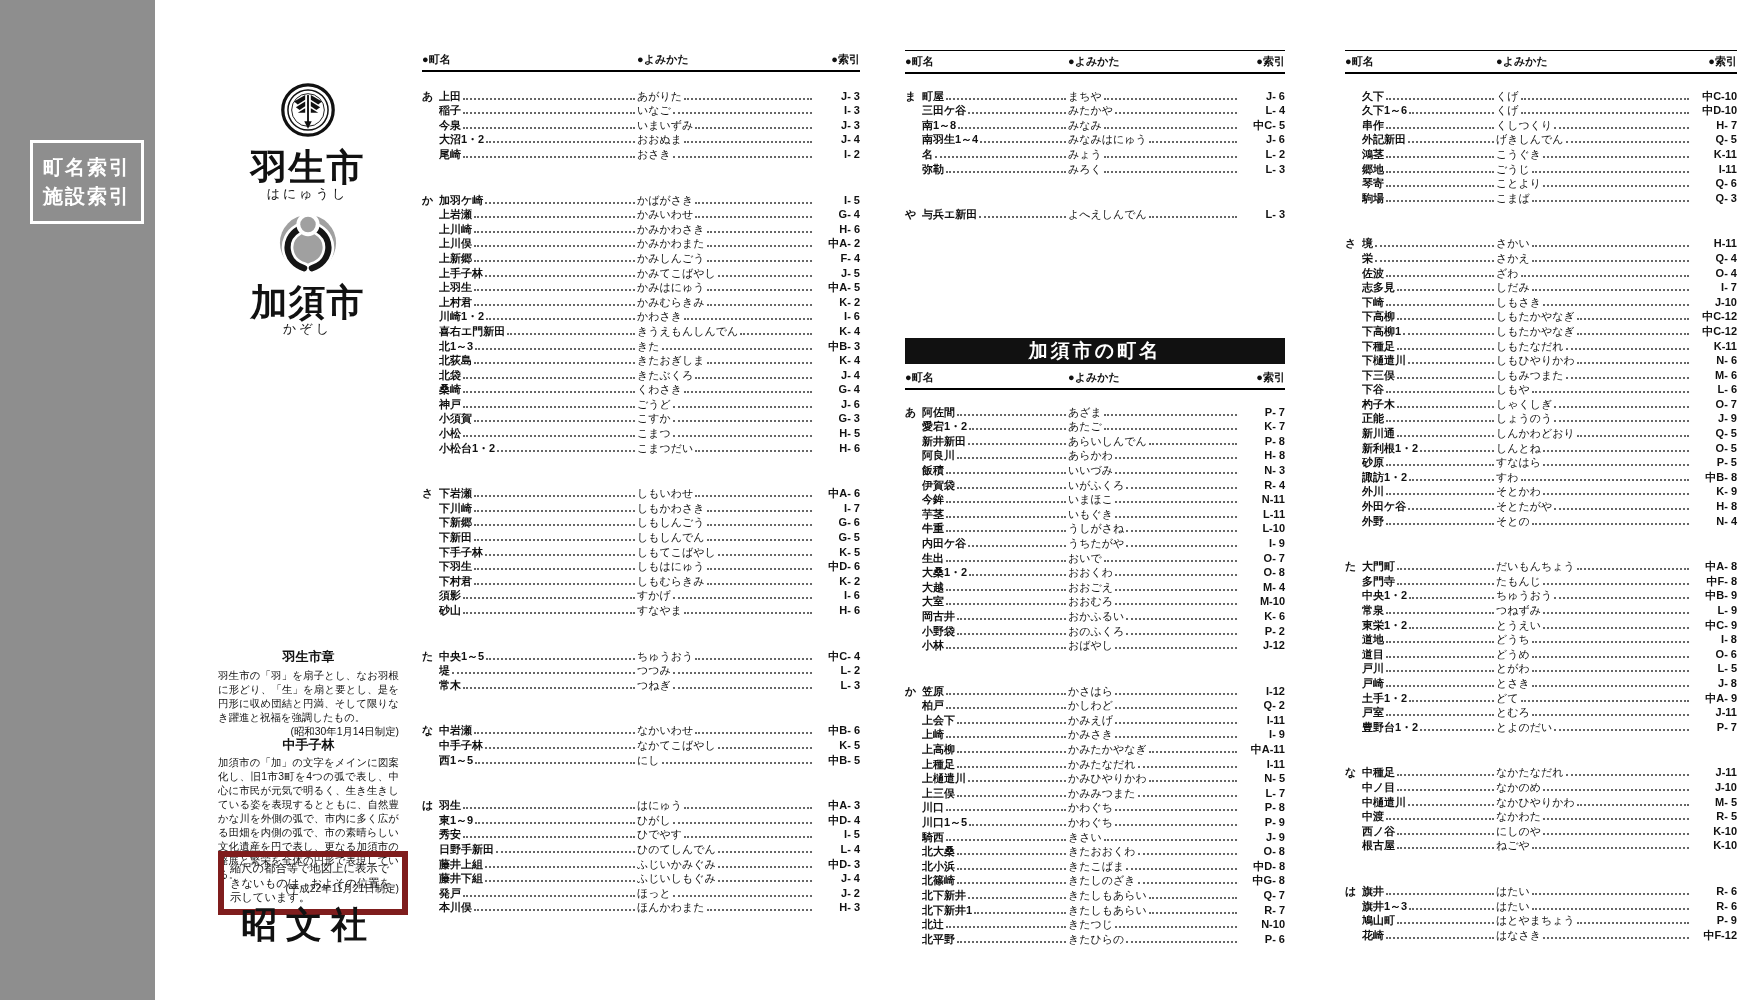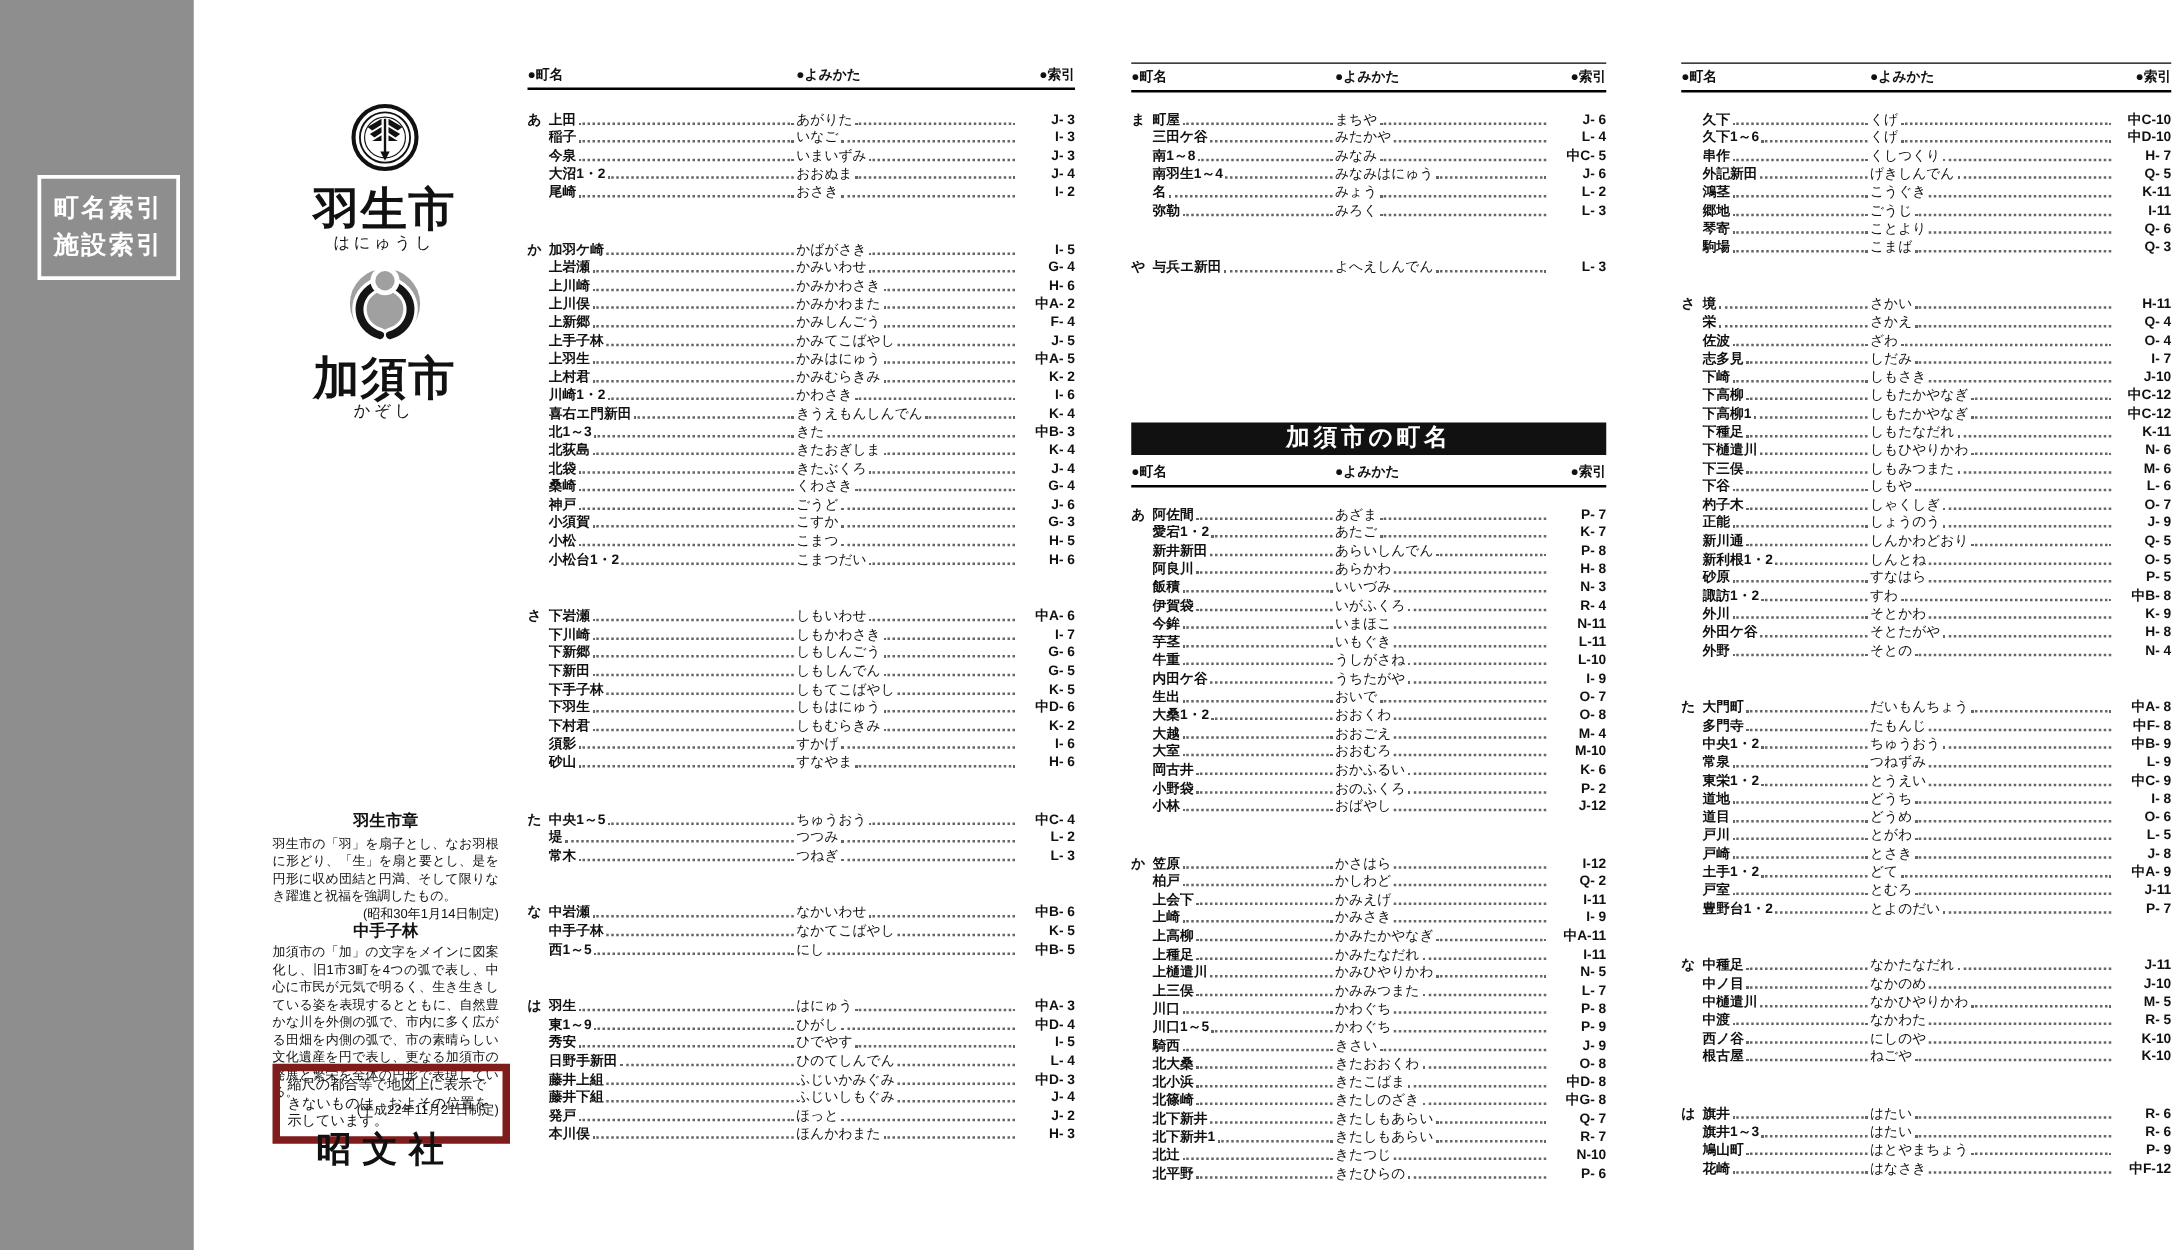--- a/index.html
+++ b/index.html
@@ -15,21 +15,21 @@
   .cityname{position:absolute;left:0;width:100%;text-align:center;font-weight:bold;font-size:37px;letter-spacing:1px;}
   .citykana{position:absolute;left:0;width:100%;text-align:center;font-size:13px;letter-spacing:3px;}
   
   .notes{position:absolute;left:218px;top:0;width:181px;font-size:10.4px;line-height:14px;}
   .notetitle{position:absolute;width:100%;text-align:center;font-weight:bold;font-size:13px;}
   .notebody{position:absolute;width:100%;text-align:justify;}
   .notedate{text-align:right;}
   .notebox{position:absolute;left:218px;top:851px;width:166px;border:6px solid #7f1d1d;padding:4px 6px;
            font-size:11.3px;line-height:14.5px;}
   .publisher{position:absolute;left:218px;top:901px;width:181px;text-align:center;
-             font-size:28px;font-weight:bold;letter-spacing:9px;}
+             font-size:36px;font-weight:bold;letter-spacing:9px;}
   
   .col{position:absolute;top:50px;}
   #col1{left:422px;width:438px;}
   #col2{left:905px;width:380px;}
   #col3{left:1345px;width:392px;}
   .titlebar{height:26px;background:#111;color:#fff;font-size:19px;font-weight:bold;
             text-align:center;line-height:26px;letter-spacing:3px;margin-bottom:4px;}
   .subhead{display:flex;font-size:11px;font-weight:bold;padding:2px 0 3px;border-bottom:2px solid #000;}
   .subhead.toprule{border-top:1.5px solid #000;padding-top:3px;}
   .subhead .h-read{flex:1;}

